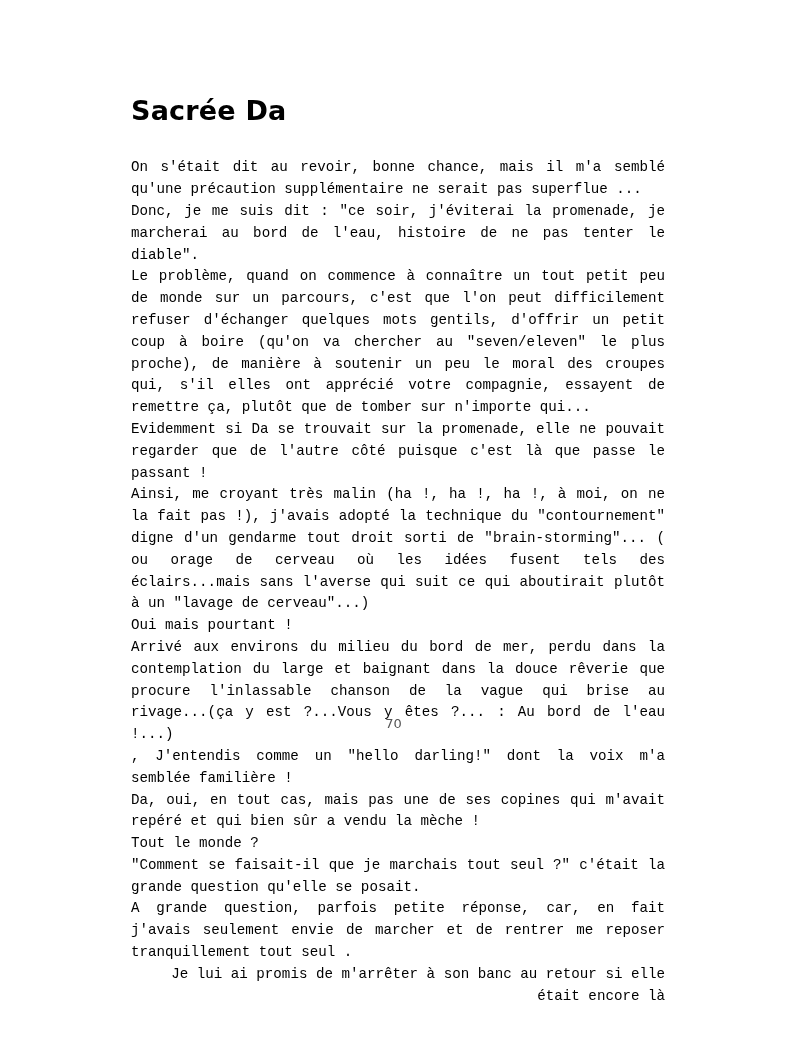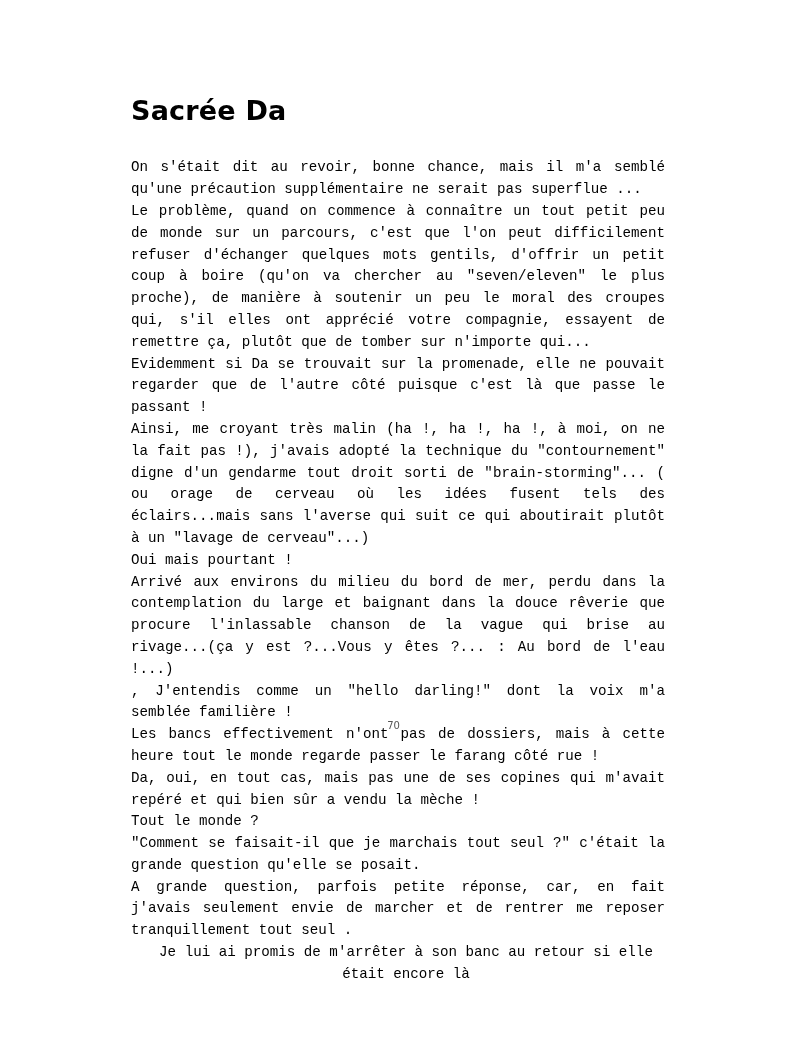--- a/index.html
+++ b/index.html
@@ -35,51 +35,51 @@
     line-height: 21.8px;
     text-align: justify;
     text-justify: inter-word;
     font-family: Liberation Mono, monospace;
   }
   .body-text p {
     margin: 0;
     text-align: justify;
   }
   .body-text p:last-child {
-    text-align: center;
+    text-align: right;
     margin-left: 16px;
   }
   
   .page-number {
     position: absolute;
     left: 0;
     right: 8px;
     bottom: 28px;
     text-align: center;
-    font-size: 10px;
+    font-size: 13px;
     color: #555555;
     font-family: "DejaVu Sans", sans-serif;
   }
 </style>
 </head>
 <body>
 
 <div class="page">
 
   <h1 class="doc-title">Sacrée Da</h1>
 
   <div class="body-text">
     <p>On s'était dit au revoir, bonne chance, mais il m'a semblé qu'une précaution supplémentaire ne serait pas superflue ...</p>
+    <p>Donc, je me suis dit : "ce soir, j'éviterai la promenade, je marcherai au bord de l'eau, histoire de ne pas tenter le diable".</p>
     <p>Le problème, quand on commence à connaître un tout petit peu de monde sur un parcours, c'est que l'on peut difficilement refuser d'échanger quelques mots gentils, d'offrir un petit coup à boire (qu'on va chercher au "seven/eleven" le plus proche), de manière à soutenir un peu le moral des croupes qui, s'il elles ont apprécié votre compagnie, essayent de remettre ça, plutôt que de tomber sur n'importe qui...</p>
     <p>Evidemment si Da se trouvait sur la promenade, elle ne pouvait regarder que de l'autre côté puisque c'est là que passe le passant !</p>
     <p>Ainsi, me croyant très malin (ha !, ha !, ha !, à moi, on ne la fait pas !), j'avais adopté la technique du "contournement" digne d'un gendarme tout droit sorti de "brain-storming"... ( ou orage de cerveau où les idées fusent tels des éclairs...mais sans l'averse qui suit ce qui aboutirait plutôt à un "lavage de cerveau"...)</p>
     <p>Oui mais pourtant !</p>
     <p>Arrivé aux environs du milieu du bord de mer, perdu dans la contemplation du large et baignant dans la douce rêverie que procure l'inlassable chanson de la vague qui brise au rivage...(ça y est ?...Vous y êtes ?... : Au bord de l'eau !...)</p>
     <p>, J'entendis comme un "hello darling!" dont la voix m'a semblée familière !</p>
-    <p>Les bancs effectivement n'ont pas de dossiers, mais à cette heure tout le monde regarde passer le farang côté rue !</p>
     <p>Da, oui, en tout cas, mais pas une de ses copines qui m'avait repéré et qui bien sûr a vendu la mèche !</p>
     <p>Tout le monde ?</p>
     <p>"Comment se faisait-il que je marchais tout seul ?" c'était la grande question qu'elle se posait.</p>
     <p>A grande question, parfois petite réponse, car, en fait j'avais seulement envie de marcher et de rentrer me reposer tranquillement tout seul .</p>
     <p>Je lui ai promis de m'arrêter à son banc au retour si elle était encore là</p>
   </div>
 
   <div class="page-number">70</div>
 
 </div>

